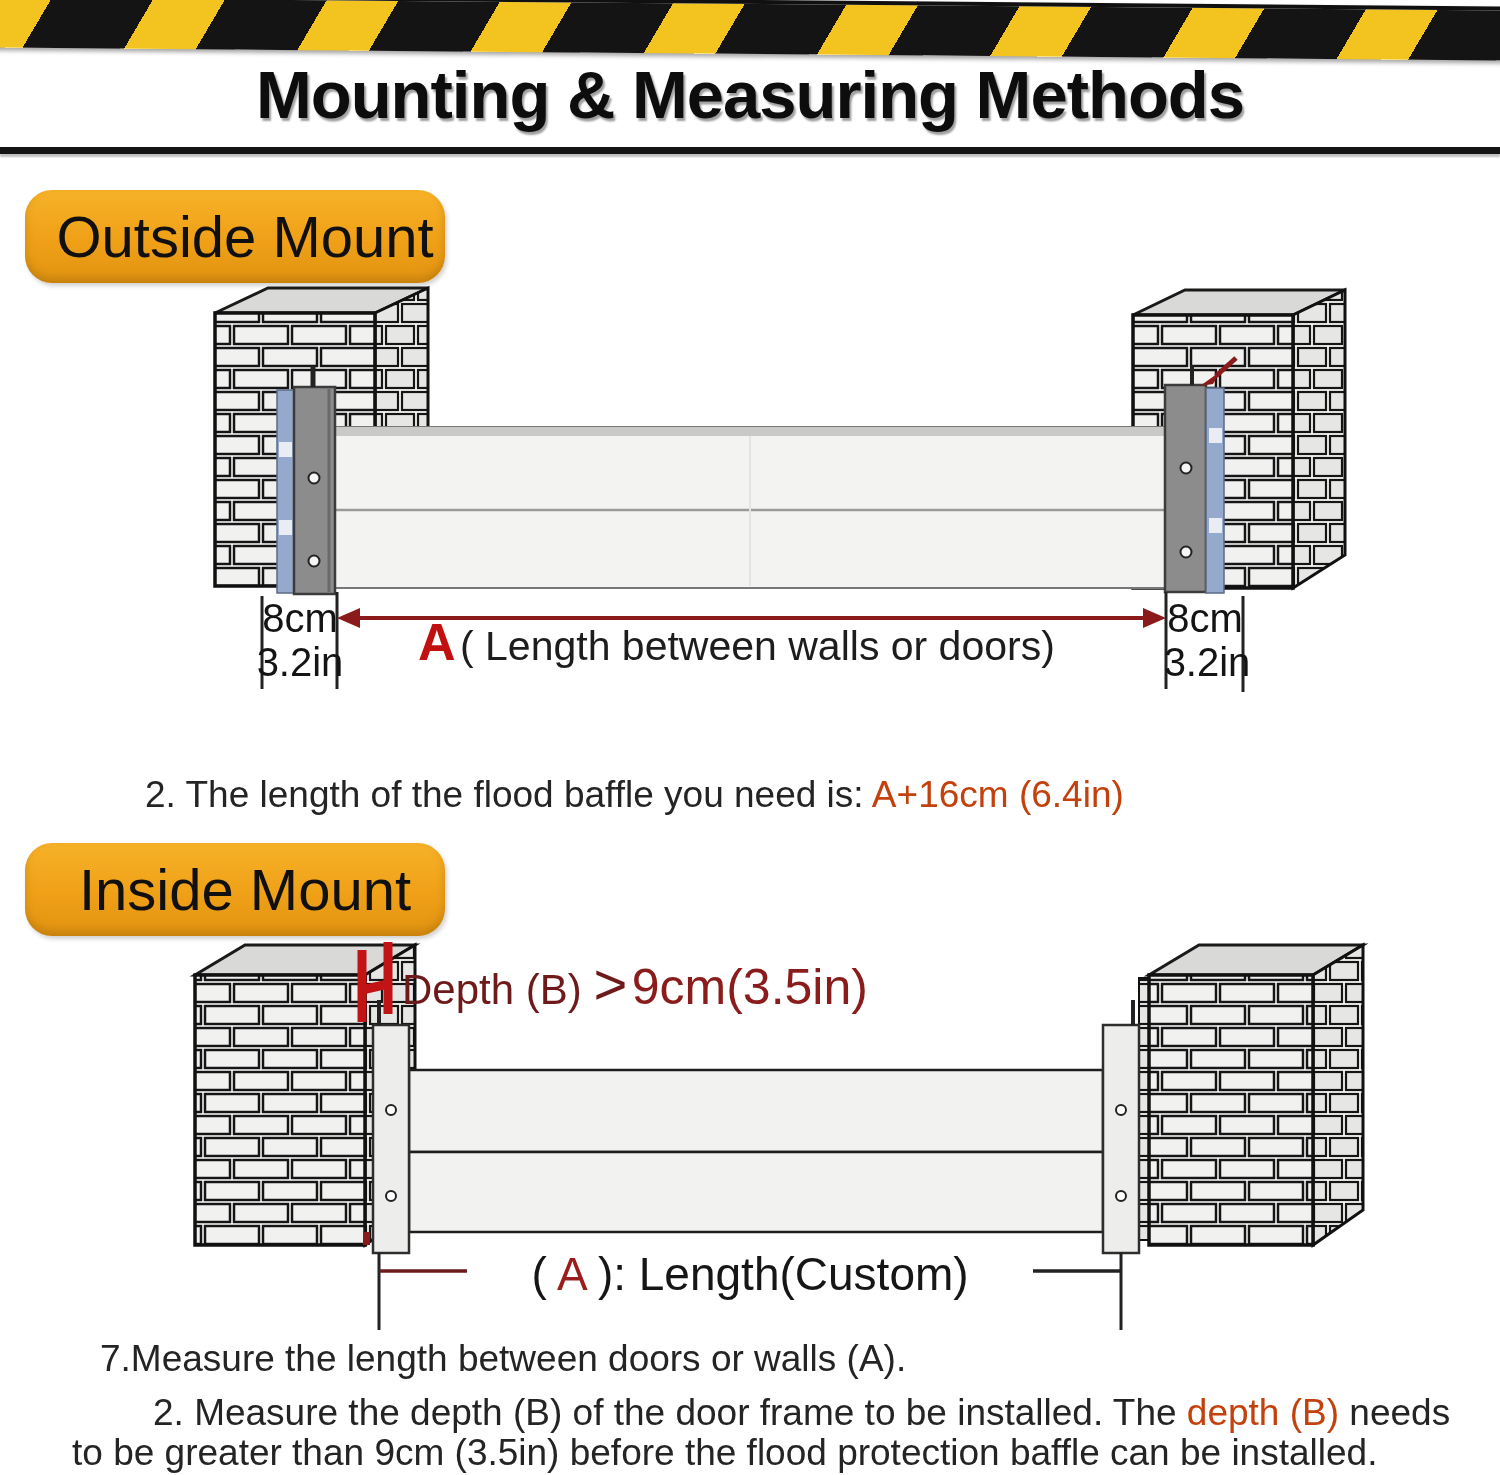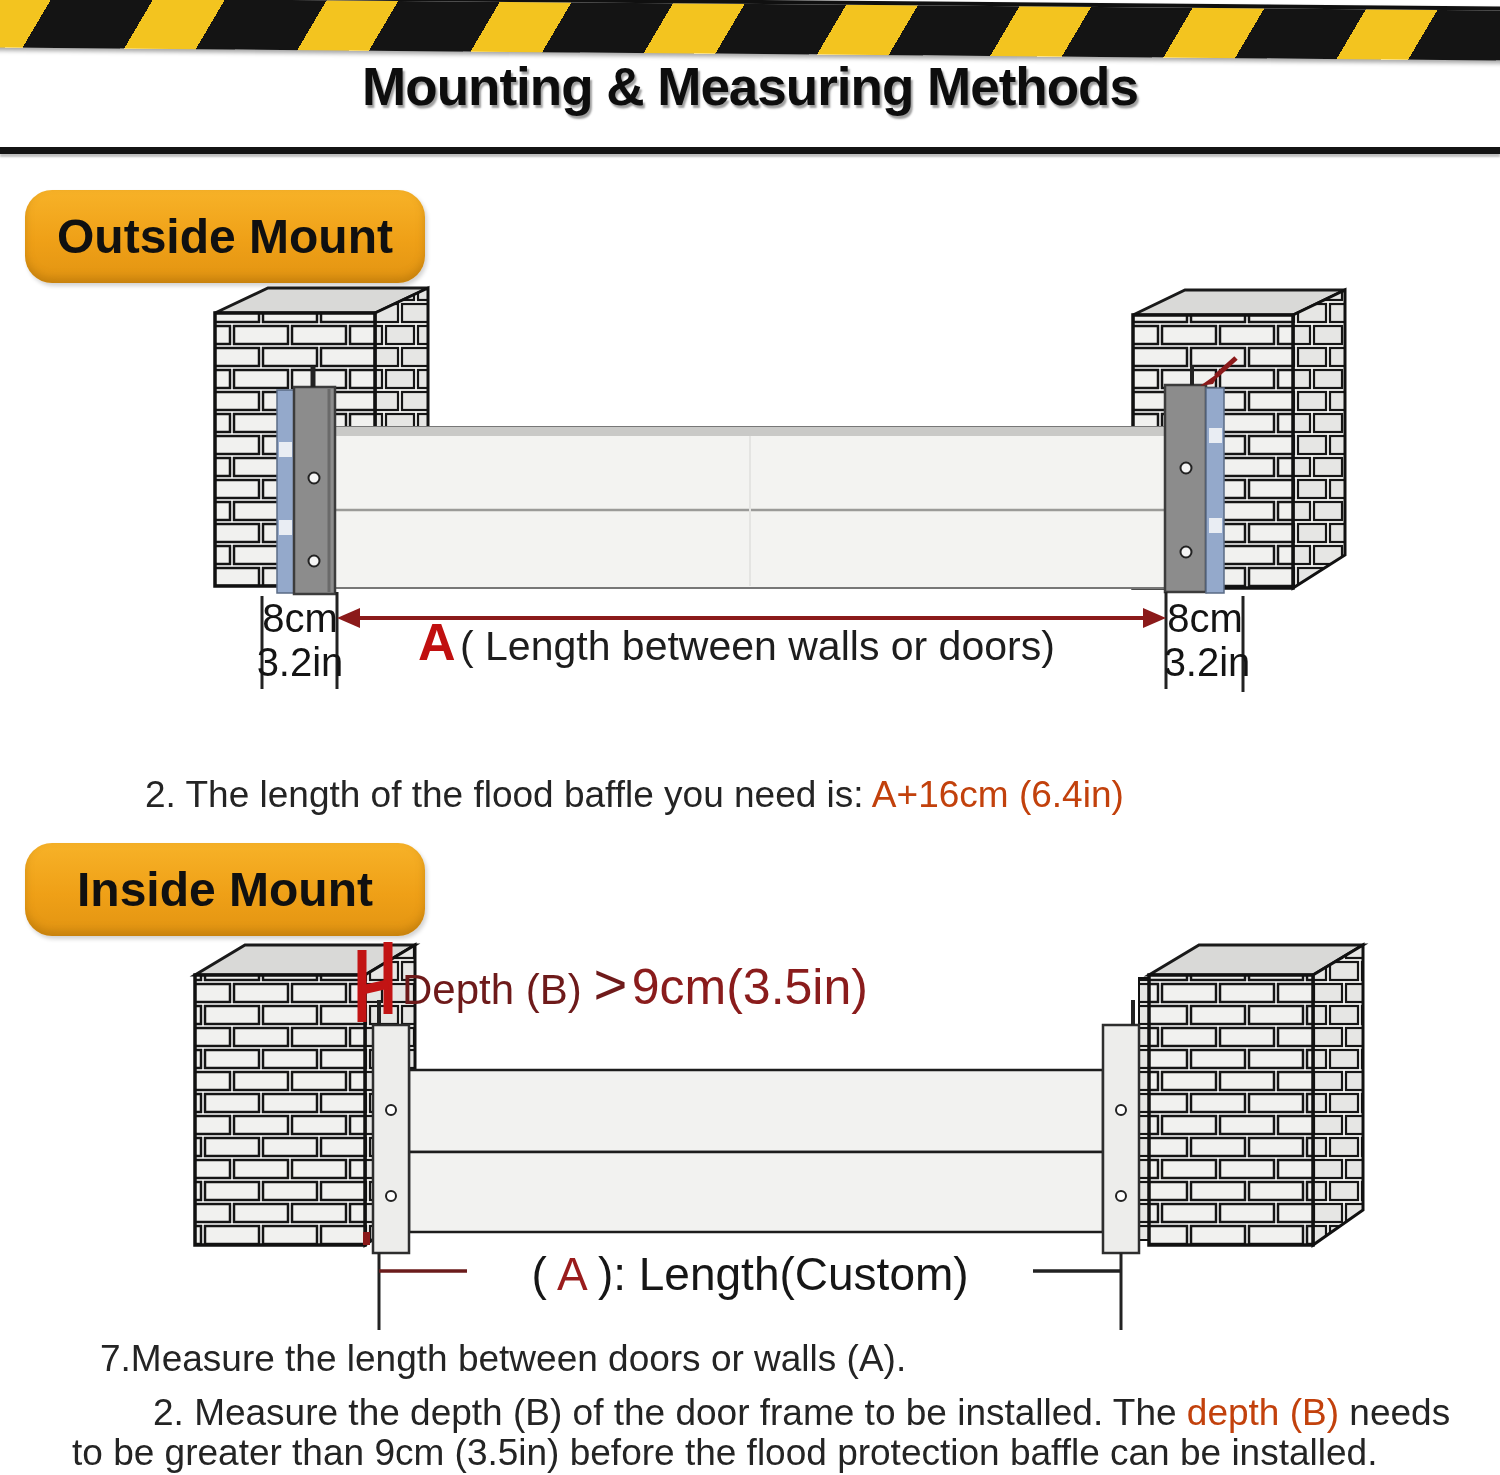--- a/index.html
+++ b/index.html
@@ -11,37 +11,37 @@
   .tape{
     position:absolute;left:-20px;right:-20px;top:0;height:50px;
     background:repeating-linear-gradient(120deg,
       #F3C41F 0 62px, #141414 62px 150px);
     transform:rotate(0.5deg);
     box-shadow:0 3px 4px rgba(0,0,0,.35);
     border-top:4px solid #101010;
   }
   .main-title{
     position:absolute;top:56px;left:0;width:100%;
-    text-align:center;font-size:53px;font-weight:700;color:#0d0d0d;
+    text-align:center;font-size:67px;font-weight:700;color:#0d0d0d;
     letter-spacing:-1px;
     text-shadow:2px 3px 2px rgba(0,0,0,.38);
     white-space:nowrap;
   }
   .title-rule{
     position:absolute;top:147px;left:0;right:0;height:7px;background:#141414;
     box-shadow:0 3px 2px rgba(0,0,0,.25);
   }
   
   .badge{
     position:absolute;left:25px;width:400px;height:93px;
     background:linear-gradient(180deg,#F7B228 0%,#EFA017 55%,#E29412 100%);
     border-radius:27px;
     box-shadow:inset 0 -5px 8px rgba(140,90,0,.35), 2px 3px 4px rgba(0,0,0,.18);
     display:flex;align-items:center;justify-content:center;
-    font-size:48px;font-weight:700;color:#101010;white-space:nowrap;
+    font-size:58px;font-weight:400;color:#101010;white-space:nowrap;padding-left:20px;
   }
   .badge-outside{top:190px;}
   .badge-inside{top:843px;}
   
   .diagram{position:absolute;left:0;}
   .diagram-outside{top:280px;}
   .diagram-inside{top:938px;}
   svg text{font-family:"Liberation Sans",sans-serif;}
   
   .step{

